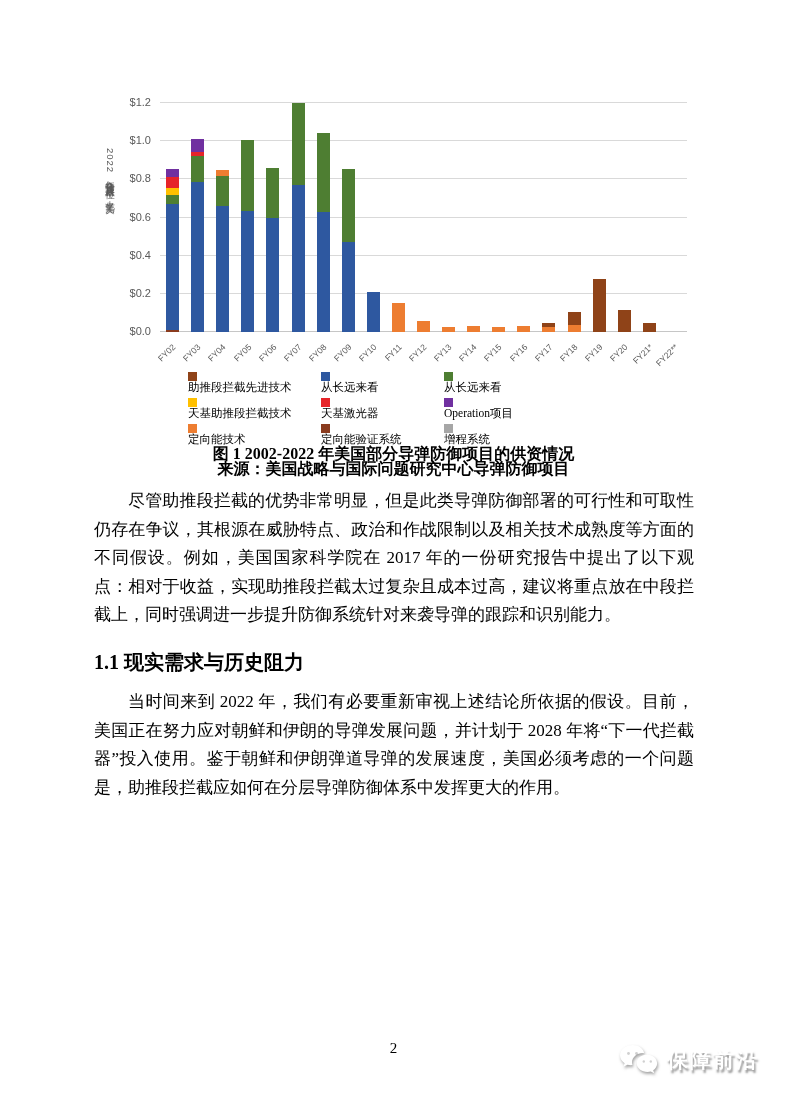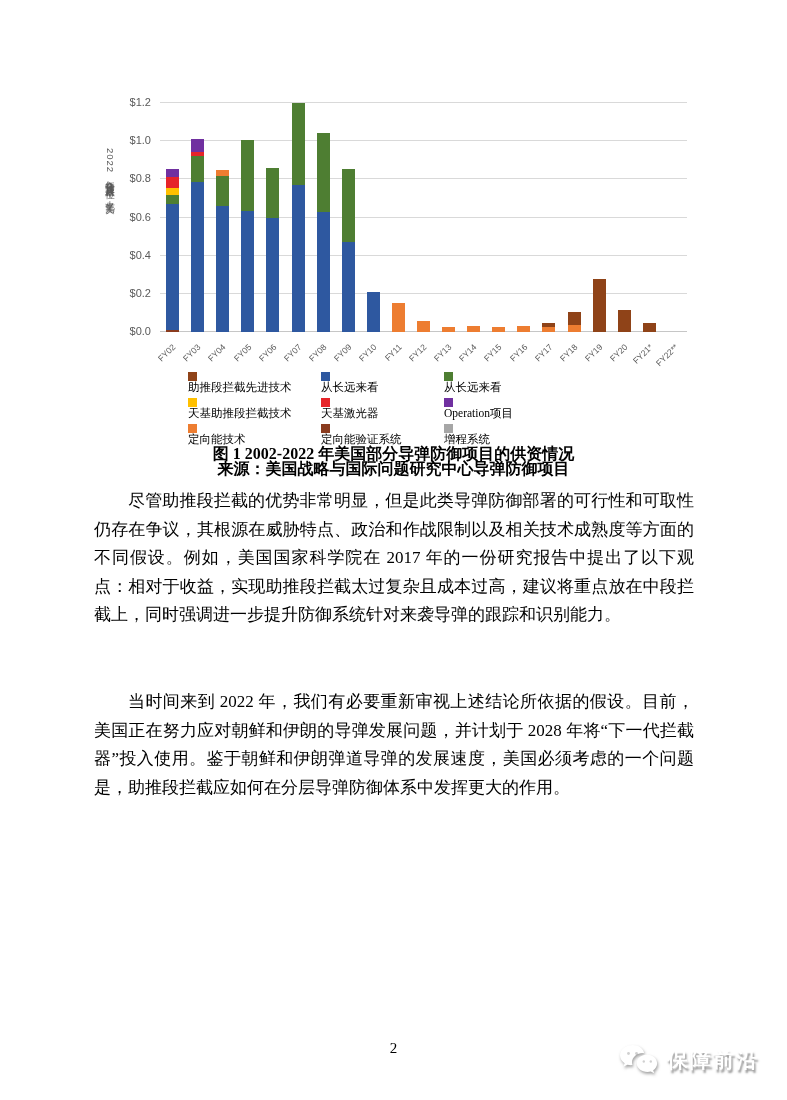--- a/index.html
+++ b/index.html
@@ -260,20 +260,21 @@
           <span>增程系统</span>
         </div>
       </div>
   </div>
 
   <div class="caption cap1">图 1 2002-2022 年美国部分导弹防御项目的供资情况</div>
   <div class="caption cap2">来源：美国战略与国际问题研究中心导弹防御项目</div>
 
   <p class="para p1">尽管助推段拦截的优势非常明显，但是此类导弹防御部署的可行性和可取性仍存在争议，其根源在威胁特点、政治和作战限制以及相关技术成熟度等方面的不同假设。例如，美国国家科学院在 2017 年的一份研究报告中提出了以下观点：相对于收益，实现助推段拦截太过复杂且成本过高，建议将重点放在中段拦截上，同时强调进一步提升防御系统针对来袭导弹的跟踪和识别能力。</p>
 
+  <h2 class="heading"><span class="num">1.1</span> <span class="ht">现实需求与历史阻力</span></h2>
 
   <p class="para p2">当时间来到 2022 年，我们有必要重新审视上述结论所依据的假设。目前，美国正在努力应对朝鲜和伊朗的导弹发展问题，并计划于 2028 年将“下一代拦截器”投入使用。鉴于朝鲜和伊朗弹道导弹的发展速度，美国必须考虑的一个问题是，助推段拦截应如何在分层导弹防御体系中发挥更大的作用。</p>
 
   <div class="pageno">2</div>
 
   <div class="watermark">
     <svg class="wm-icon" width="40" height="32" viewBox="0 0 40 32">
       <g fill="#ffffff">
         <path d="M14 1 C6.8 1 1 5.6 1 11.3 c0 3.2 1.8 6 4.6 7.9 l-1.2 3.6 4-2.1 c1.1 0.3 2.3 0.5 3.6 0.5 0.5 0 1 0 1.5-0.1 -0.3-0.9-0.5-1.8-0.5-2.8 0-5.2 4.9-9.4 11-9.4 0.4 0 0.8 0 1.2 0.1 C24.1 4.3 19.5 1 14 1 Z"></path>
         <path d="M28.5 10.5 c-6 0-10.8 3.9-10.8 8.7 0 4.8 4.8 8.7 10.8 8.7 1.1 0 2.2-0.1 3.2-0.4 l3.5 1.8 -1-3.1 c2.4-1.6 3.9-4 3.9-7 0-4.8-4.8-8.7-10.6-8.7 Z"></path>

